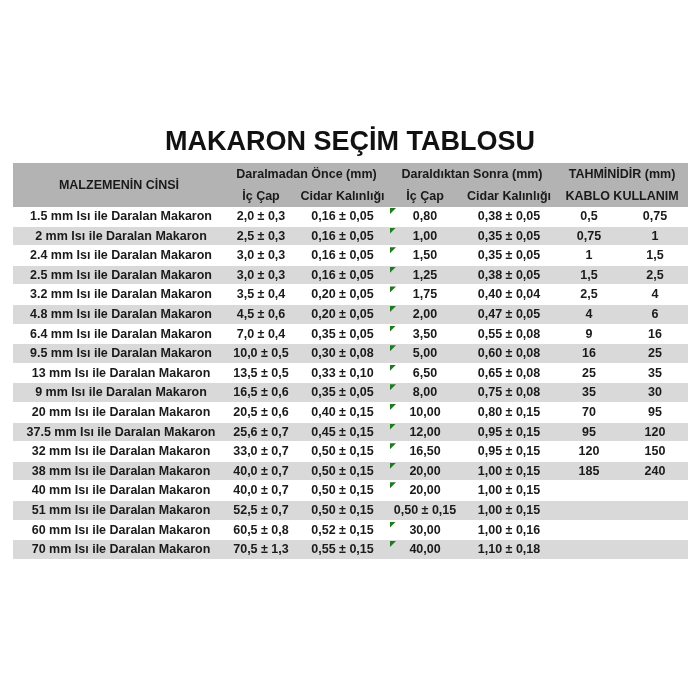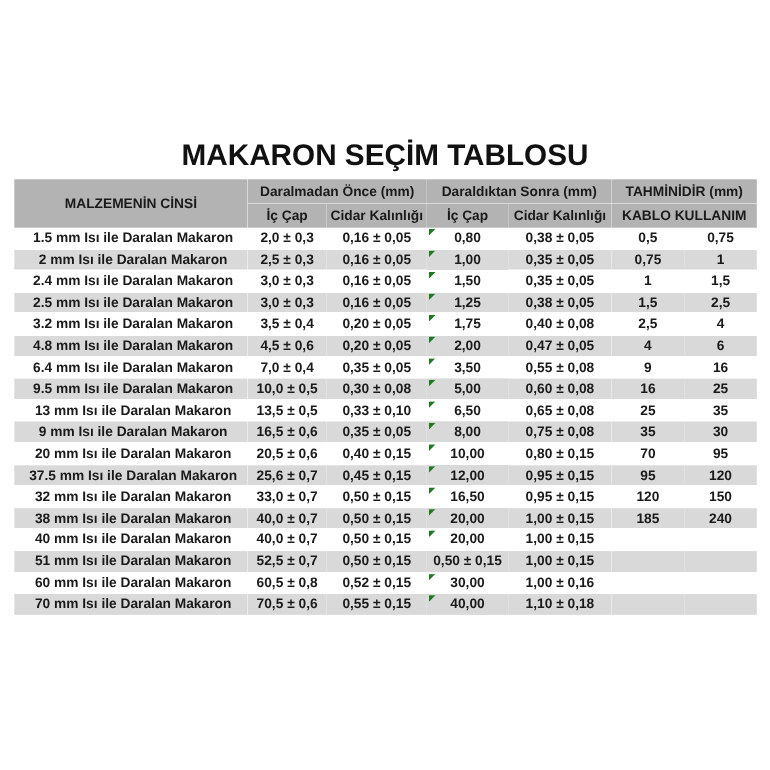--- a/index.html
+++ b/index.html
@@ -136,21 +136,21 @@
           <td class="rel"><span class="marker"></span>1,25</td>
           <td>0,38 ± 0,05</td>
           <td>1,5</td>
           <td>2,5</td>
         </tr>
         <tr>
           <td class="material">3.2 mm Isı ile Daralan Makaron</td>
           <td>3,5 ± 0,4</td>
           <td>0,20 ± 0,05</td>
           <td class="rel"><span class="marker"></span>1,75</td>
-          <td>0,40 ± 0,08</td>
+          <td>0,40 ± 0,04</td>
           <td>2,5</td>
           <td>4</td>
         </tr>
         <tr class="stripe">
           <td class="material">4.8 mm Isı ile Daralan Makaron</td>
           <td>4,5 ± 0,6</td>
           <td>0,20 ± 0,05</td>
           <td class="rel"><span class="marker"></span>2,00</td>
           <td>0,47 ± 0,05</td>
           <td>4</td>
@@ -250,21 +250,21 @@
           <td class="material">60 mm Isı ile Daralan Makaron</td>
           <td>60,5 ± 0,8</td>
           <td>0,52 ± 0,15</td>
           <td class="rel"><span class="marker"></span>30,00</td>
           <td>1,00 ± 0,16</td>
           <td></td>
           <td></td>
         </tr>
         <tr class="stripe">
           <td class="material">70 mm Isı ile Daralan Makaron</td>
-          <td>70,5 ± 0,6</td>
+          <td>70,5 ± 1,3</td>
           <td>0,55 ± 0,15</td>
           <td class="rel"><span class="marker"></span>40,00</td>
           <td>1,10 ± 0,18</td>
           <td></td>
           <td></td>
         </tr>
       </tbody>
   </table>
 </div>
 

